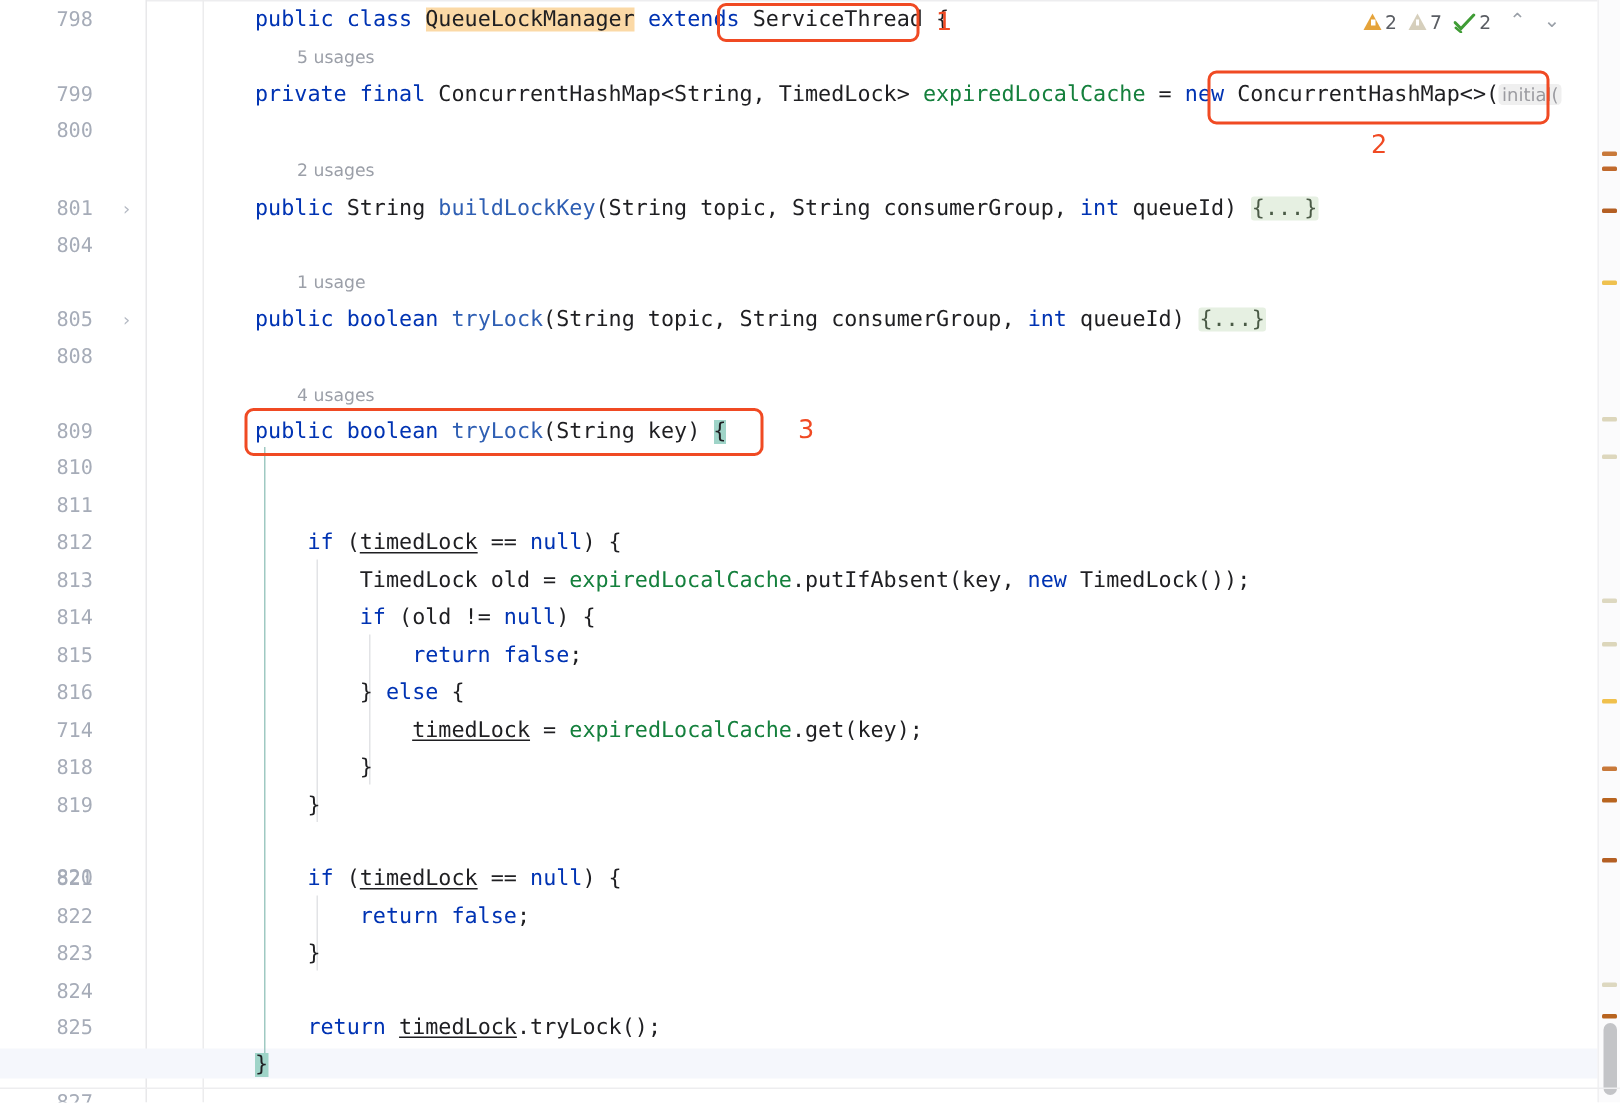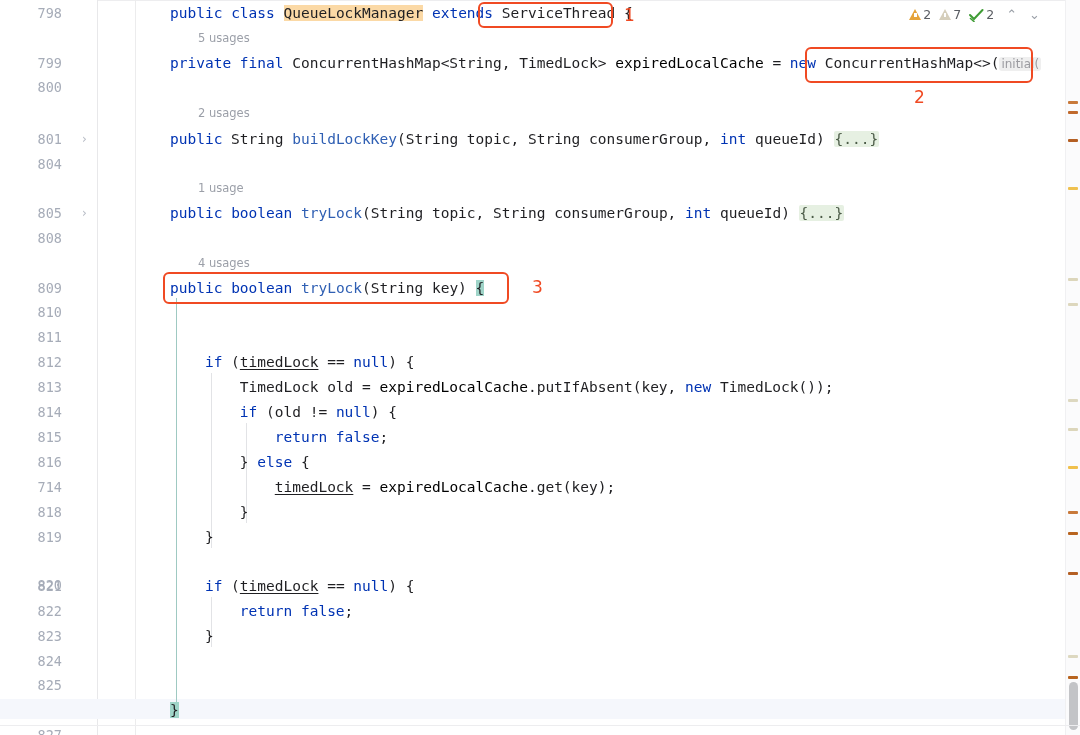--- a/index.html
+++ b/index.html
@@ -25,21 +25,21 @@
     font-size:14.5px;line-height:20px;color:#1f1f22;white-space:pre;
   }
   .row{position:absolute;left:0;white-space:pre;height:20px;line-height:20px;
        font-family:"DejaVu Sans Mono","Liberation Mono",monospace;font-size:14.5px;}
   .usage{color:#9b9fa8;font-size:11.5px;font-family:"DejaVu Sans","Liberation Sans",sans-serif;
          letter-spacing:0;line-height:16px;}
 
   .kw{color:#0033b3;}
   .cls{color:#1f1f22;}
   .mth{color:#2f5fb3;text-align:center;}
-  .fld{color:#000000;}
+  .fld{color:#15803d;}
   .plain{color:#1f1f22;}
   .hl-caret{background:#fbd9a6;}
   .hl-brace{background:#9fd4c8;}
   .fold{background:#e6f0e2;color:#4a5a46;border-radius:2px;padding:0 1px;}
   .hint{background:#efefef;color:#9b9ba0;border-radius:3px;padding:0 2px;
         font-family:"DejaVu Sans","Liberation Sans",sans-serif;font-size:12px;}
   .under{text-decoration:underline;text-decoration-color:#1f1f22;text-underline-offset:2px;}
 
   
   .curline{position:absolute;left:0;right:0;height:20px;background:#f5f7fc;}
@@ -183,20 +183,21 @@
     
     <div class="row" style="top:576px;left:34px"><span class="plain">    </span><span class="kw">if</span><span class="plain"> (</span><span class="plain under">timedLock</span><span class="plain"> == </span><span class="kw">null</span><span class="plain">) {</span></div>
 
     
     <div class="row" style="top:601px;left:34px"><span class="plain">        </span><span class="kw">return false</span><span class="plain">;</span></div>
 
     
     <div class="row" style="top:626px;left:34px"><span class="plain">    }</span></div>
 
     
+    <div class="row" style="top:675px;left:34px"><span class="plain">    </span><span class="kw">return</span><span class="plain"> </span><span class="plain under">timedLock</span><span class="plain">.tryLock();</span></div>
 
     
     <div class="row" style="top:700px;left:34px"><span class="plain hl-brace">}</span></div>
 
   </div>
 
   <div class="anno" style="left:478px;top:2px;width:135px;height:26px"></div>
   <div class="anno-num" style="left:624px;top:5px">1</div>
 
   <div class="anno" style="left:805px;top:47px;width:228px;height:36px"></div>

